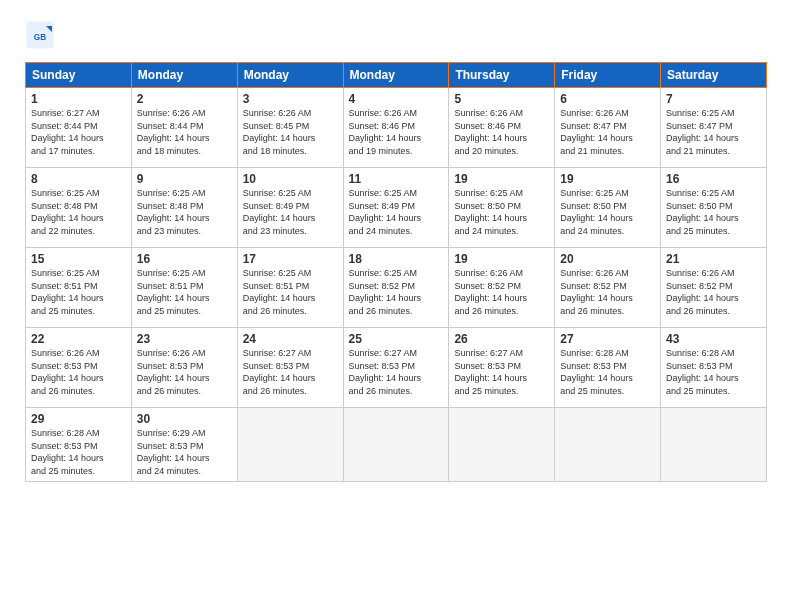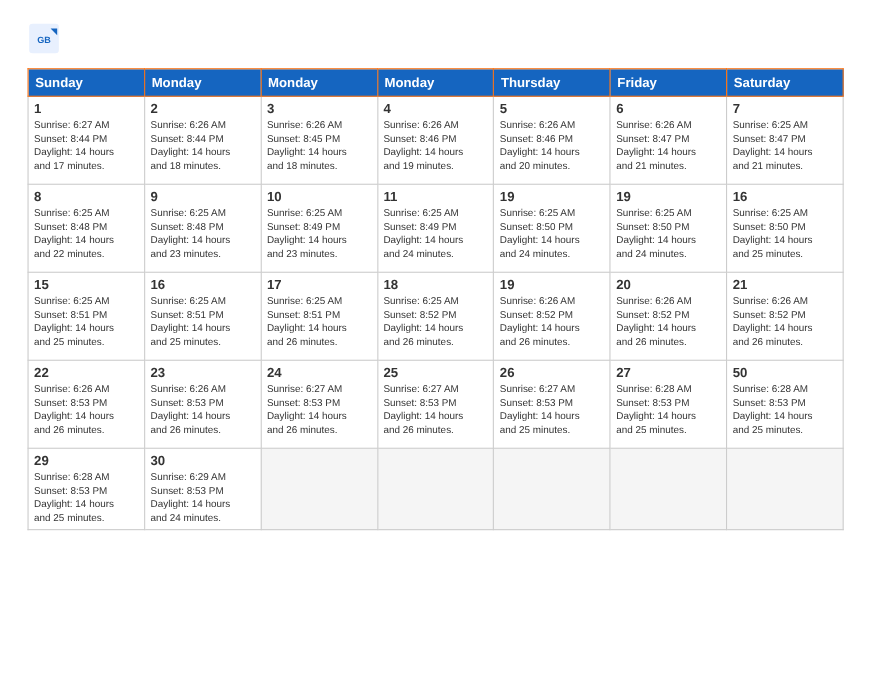--- a/index.html
+++ b/index.html
@@ -237,21 +237,21 @@
           </td>
           <td>
             <span class="day-num">26</span>
             <div class="cell-text">Sunrise: 6:27 AM<br>Sunset: 8:53 PM<br>Daylight: 14 hours<br>and 25 minutes.</div>
           </td>
           <td>
             <span class="day-num">27</span>
             <div class="cell-text">Sunrise: 6:28 AM<br>Sunset: 8:53 PM<br>Daylight: 14 hours<br>and 25 minutes.</div>
           </td>
           <td>
-            <span class="day-num">50</span>
+            <span class="day-num">43</span>
             <div class="cell-text">Sunrise: 6:28 AM<br>Sunset: 8:53 PM<br>Daylight: 14 hours<br>and 25 minutes.</div>
           </td>
         </tr>
         <tr class="last-row">
           <td>
             <span class="day-num">29</span>
             <div class="cell-text">Sunrise: 6:28 AM<br>Sunset: 8:53 PM<br>Daylight: 14 hours<br>and 25 minutes.</div>
           </td>
           <td>
             <span class="day-num">30</span>

